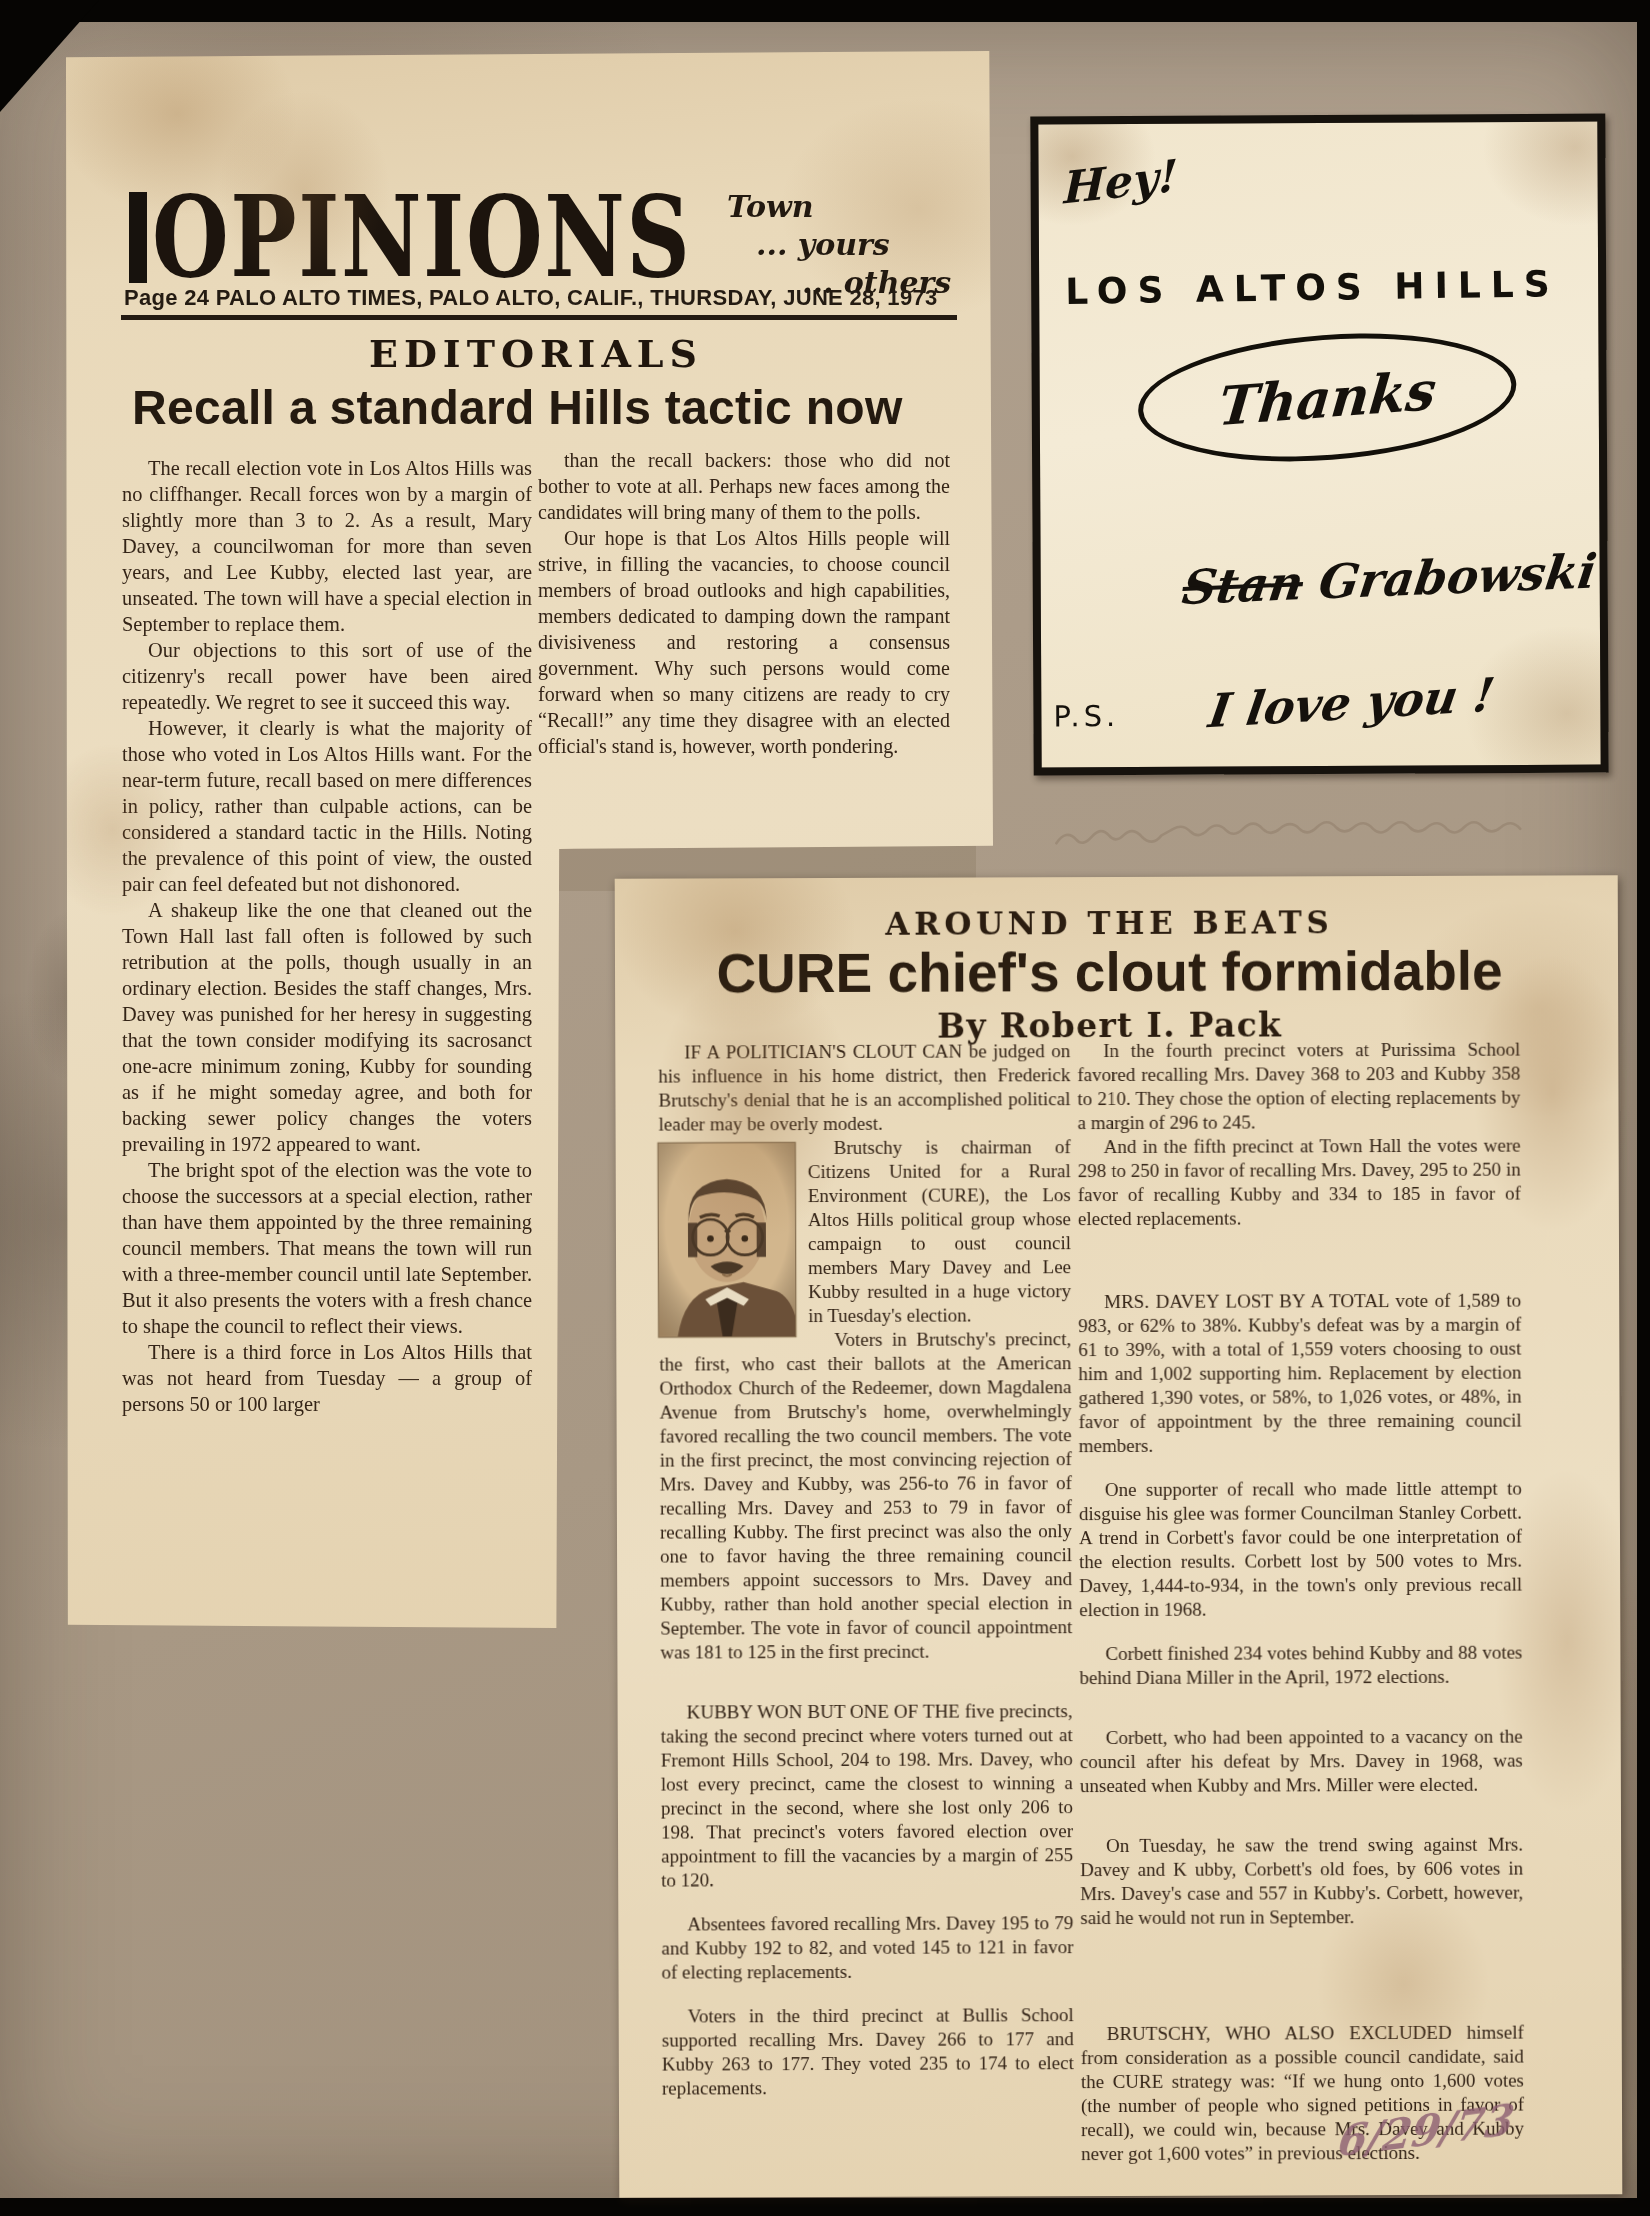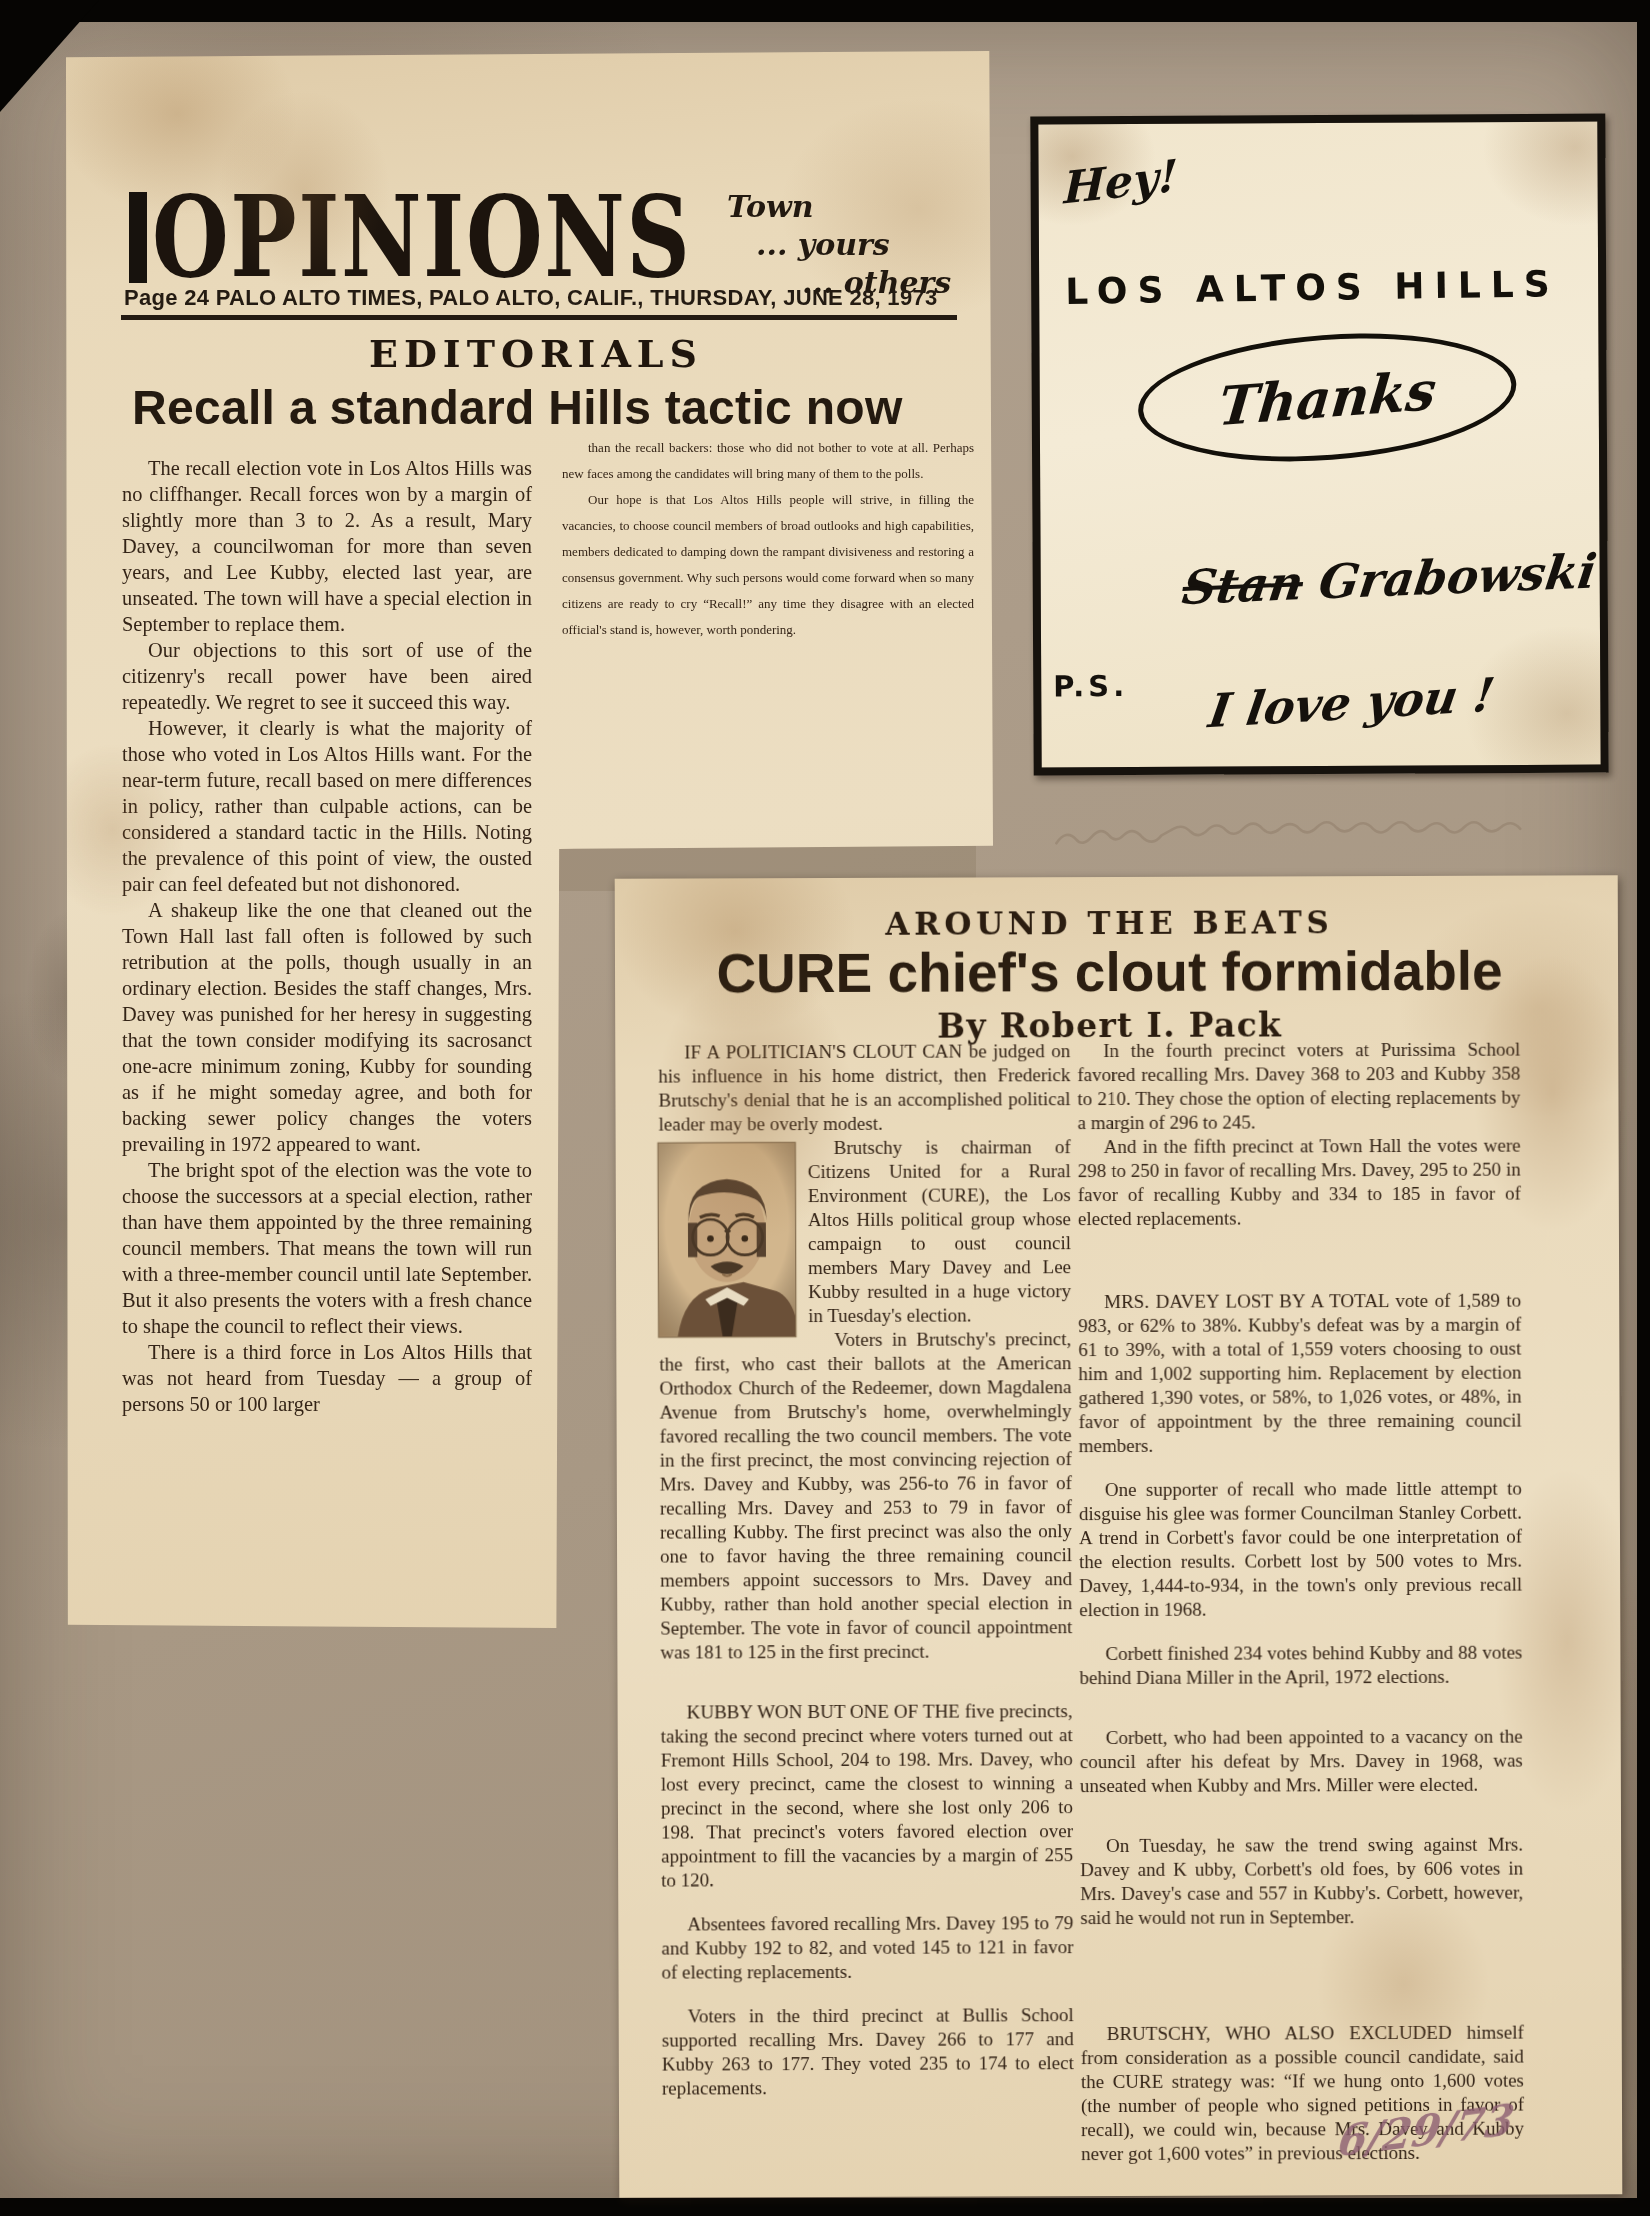--- a/index.html
+++ b/index.html
@@ -50,21 +50,21 @@
   
   #editorials-head{position:absolute;left:56px;top:280px;width:828px;text-align:center;
     font-family:"DejaVu Serif",serif;font-weight:bold;font-size:38px;letter-spacing:6px;color:#20160d;}
   #editorial-headline{position:absolute;left:66px;top:328px;width:828px;
     font-family:"Liberation Sans",sans-serif;font-weight:bold;font-size:49px;letter-spacing:0.3px;
     color:#241a10;white-space:nowrap;transform:scaleX(.98);transform-origin:left;}
   
   .col{position:absolute;text-align:justify;color:#342417;}
   .col p{margin:0;text-indent:26px;}
   #ed-col1{left:56px;top:404px;width:410px;font-size:20.4px;line-height:26px;}
-  #ed-col2{left:472px;top:384px;width:412px;font-size:13px;line-height:26px;margin-left:24px;}
+  #ed-col2{left:472px;top:396px;width:412px;font-size:20px;line-height:26px;}
   #bt-col1{left:43px;top:162px;width:412px;font-size:19px;line-height:24px;}
   #bt-col2{left:462px;top:162px;width:443px;font-size:19px;line-height:24px;}
   .mt-sm{margin-top:20px !important;} .mt-md{margin-top:36px !important;}
   .mt-lg{margin-top:59px !important;} .mt-xl{margin-top:92px !important;}
   
   #beats-kicker{position:absolute;left:26px;top:28px;width:937px;text-align:center;
     font-family:"DejaVu Serif",serif;font-weight:bold;font-size:31px;letter-spacing:4.6px;color:#2b1d10;}
   #beats-headline{position:absolute;left:26px;top:63px;width:937px;text-align:center;
     font-family:"Liberation Sans",sans-serif;font-weight:bold;font-size:55px;letter-spacing:0;
     color:#2b1e11;white-space:nowrap;}
@@ -76,22 +76,22 @@
   
   .script{font-family:"DejaVu Serif",serif;font-style:italic;font-weight:bold;color:#15110c;}
   #note-hey{position:absolute;left:25px;top:32px;font-size:44px;transform:rotate(-6deg) skewX(-8deg);}
   #note-town{position:absolute;left:26px;top:144px;font-family:"DejaVu Sans",sans-serif;
     font-weight:bold;font-size:36px;letter-spacing:10px;color:#13100a;transform:rotate(-.6deg);white-space:nowrap;}
   #note-oval{position:absolute;left:98px;top:212px;width:369px;height:115px;border:5.3px solid #13100a;
     border-radius:50%;transform:rotate(-4deg);display:flex;align-items:center;justify-content:center;}
   #note-thanks{font-size:53px;transform:skewX(-10deg);}
   #note-sig{position:absolute;left:142px;top:429px;font-size:47px;transform:rotate(-2deg) skewX(-10deg);white-space:nowrap;}
   .sig-strike{text-decoration:line-through;text-decoration-thickness:4px;}
-  #note-ps{position:absolute;left:12px;top:545px;font-family:"DejaVu Sans",sans-serif;
-    font-weight:bold;font-size:29px;color:#15110c;letter-spacing:4px;}
+  #note-ps{position:absolute;left:12px;top:575px;font-family:"DejaVu Sans",sans-serif;
+    font-weight:normal;font-size:29px;color:#15110c;letter-spacing:4px;}
   #note-love{position:absolute;left:168px;top:553px;font-size:46px;transform:rotate(-3deg) skewX(-12deg);white-space:nowrap;}
   
   #pencil-scribble{position:absolute;left:1049px;top:817px;opacity:.5;filter:blur(0.4px);}
   #written-date{position:absolute;left:719px;top:1230px;font-family:"DejaVu Serif",serif;
     font-style:italic;font-weight:bold;font-size:42px;color:#8d5f72;opacity:.8;
     transform:rotate(-7deg) skewX(-14deg);}
   #tape-strip{position:absolute;left:554px;top:836px;width:422px;height:55px;
     background:rgba(120,100,75,.22);}
 </style>
 </head>

